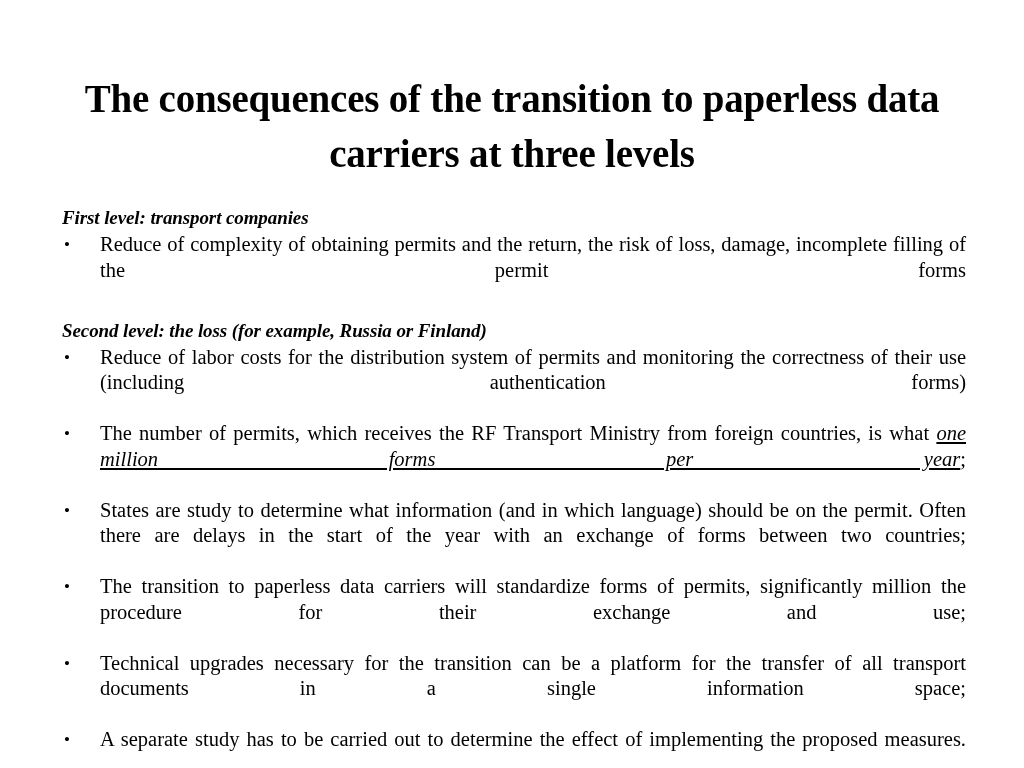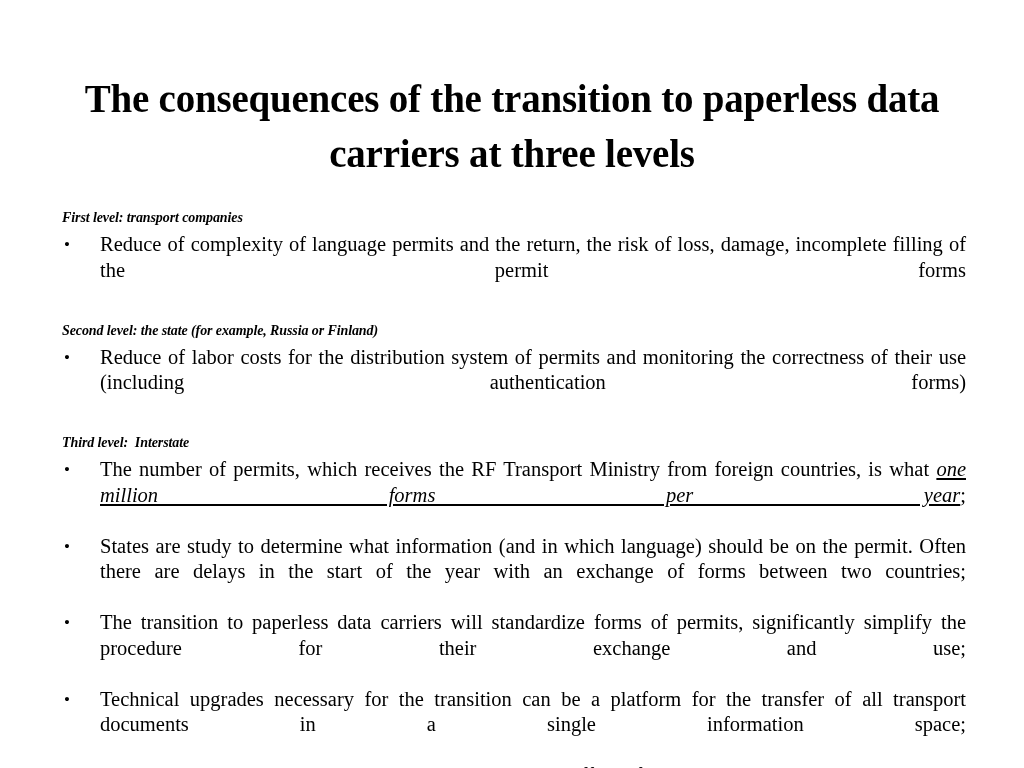--- a/index.html
+++ b/index.html
@@ -46,21 +46,21 @@
     top: 205px;
     left: 62px;
     width: 904px;
     font-size: 20.5px;
     line-height: 25px;
   }
 
   .level-heading {
     font-weight: bold;
     font-style: italic;
-    font-size: 14px;
+    font-size: 19px;
     line-height: 26px;
     margin: 0 0 1px 0;
     white-space: pre;
     letter-spacing: -0.1px;
   }
 
   .heading-gap-top {
     margin-top: 9px;
   }
 
@@ -113,52 +113,51 @@
 
   <h1 class="slide-title">The consequences of the transition to paperless data carriers at three levels</h1>
 
   <div class="body-content">
 
     <div class="section">
       <div class="level-heading">First level: transport companies</div>
       <ul class="bullets">
         <li class="bullet">
           <span class="bullet-dot">•</span>
-          <span class="bullet-text">Reduce of complexity of language permits and the return, the risk of loss, damage, incomplete filling of the permit forms</span>
+          <span class="bullet-text">Reduce of complexity of obtaining permits and the return, the risk of loss, damage, incomplete filling of the permit forms</span>
         </li>
       </ul>
     </div>
 
     <div class="section">
-      <div class="level-heading heading-gap-top">Second level: the state (for example, Russia or Finland)</div>
+      <div class="level-heading heading-gap-top">Second level: the loss (for example, Russia or Finland)</div>
       <ul class="bullets">
         <li class="bullet">
           <span class="bullet-dot">•</span>
           <span class="bullet-text">Reduce of labor costs for the distribution system of permits and monitoring the correctness of their use (including authentication forms)</span>
         </li>
       </ul>
     </div>
 
     <div class="section">
-      <div class="level-heading heading-gap-top">Third level:  Interstate</div>
       <ul class="bullets">
 
         <li class="bullet">
           <span class="bullet-dot">•</span>
           <span class="bullet-text"><span>The number of permits, which receives the RF Transport Ministry from foreign countries, is what </span><span class="em-underline">one million forms per year</span><span>;</span></span>
         </li>
 
         <li class="bullet">
           <span class="bullet-dot">•</span>
           <span class="bullet-text">States are study to determine what information (and in which language) should be on the permit. Often there are delays in the start of the year with an exchange of forms between two countries;</span>
         </li>
 
         <li class="bullet">
           <span class="bullet-dot">•</span>
-          <span class="bullet-text">The transition to paperless data carriers will standardize forms of permits, significantly simplify the procedure for their exchange and use;</span>
+          <span class="bullet-text">The transition to paperless data carriers will standardize forms of permits, significantly million the procedure for their exchange and use;</span>
         </li>
 
         <li class="bullet">
           <span class="bullet-dot">•</span>
           <span class="bullet-text">Technical upgrades necessary  for the transition can be a platform for the transfer of all transport documents in a single information space;</span>
         </li>
 
         <li class="bullet">
           <span class="bullet-dot">•</span>
           <span class="bullet-text">A separate study has to be carried out to determine the effect of implementing the proposed measures.</span>

